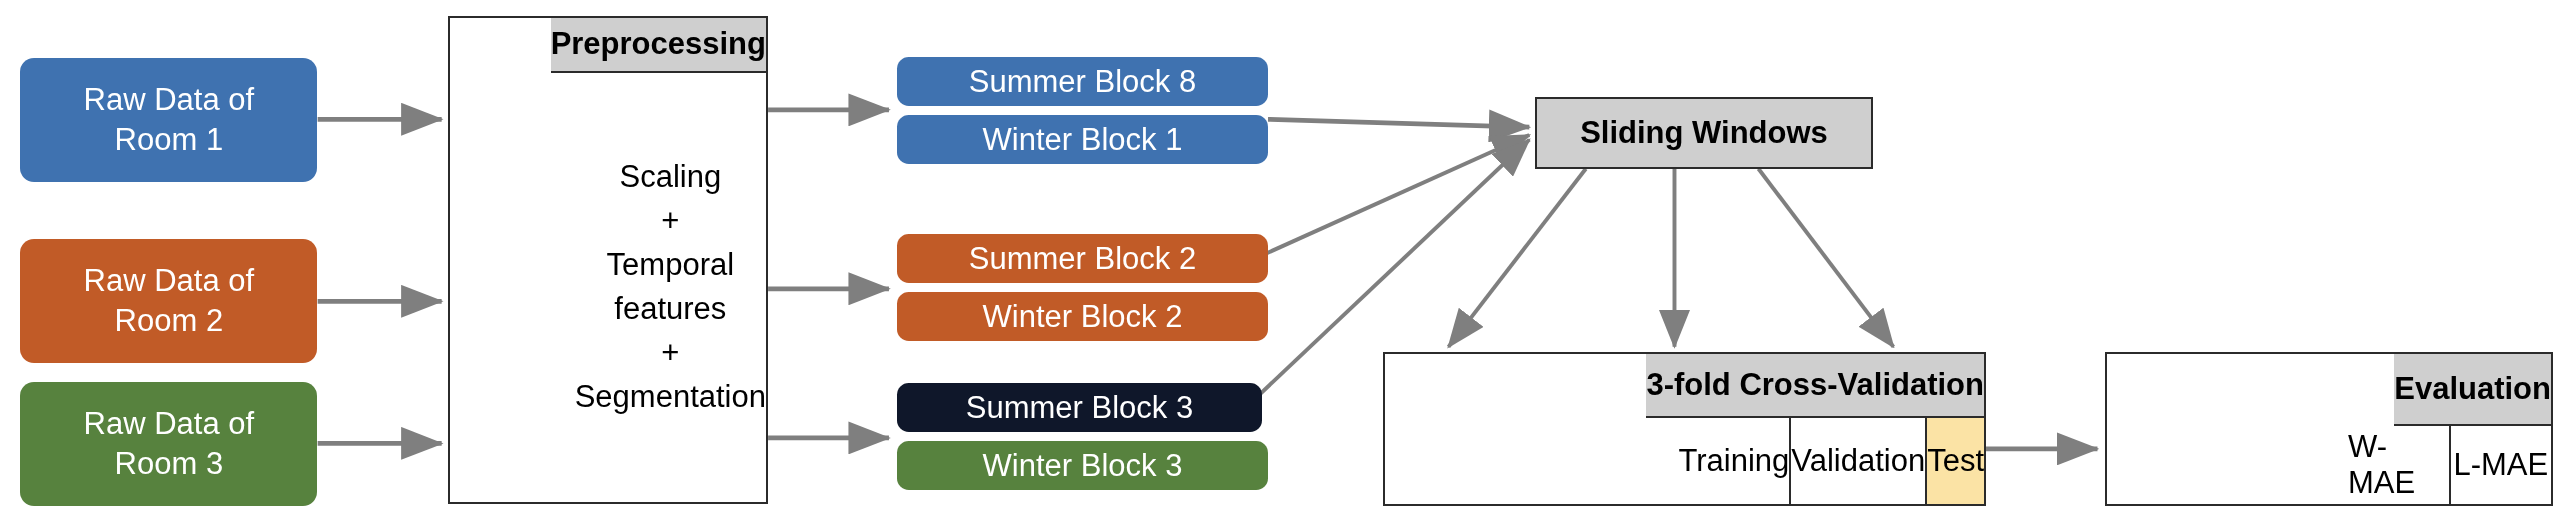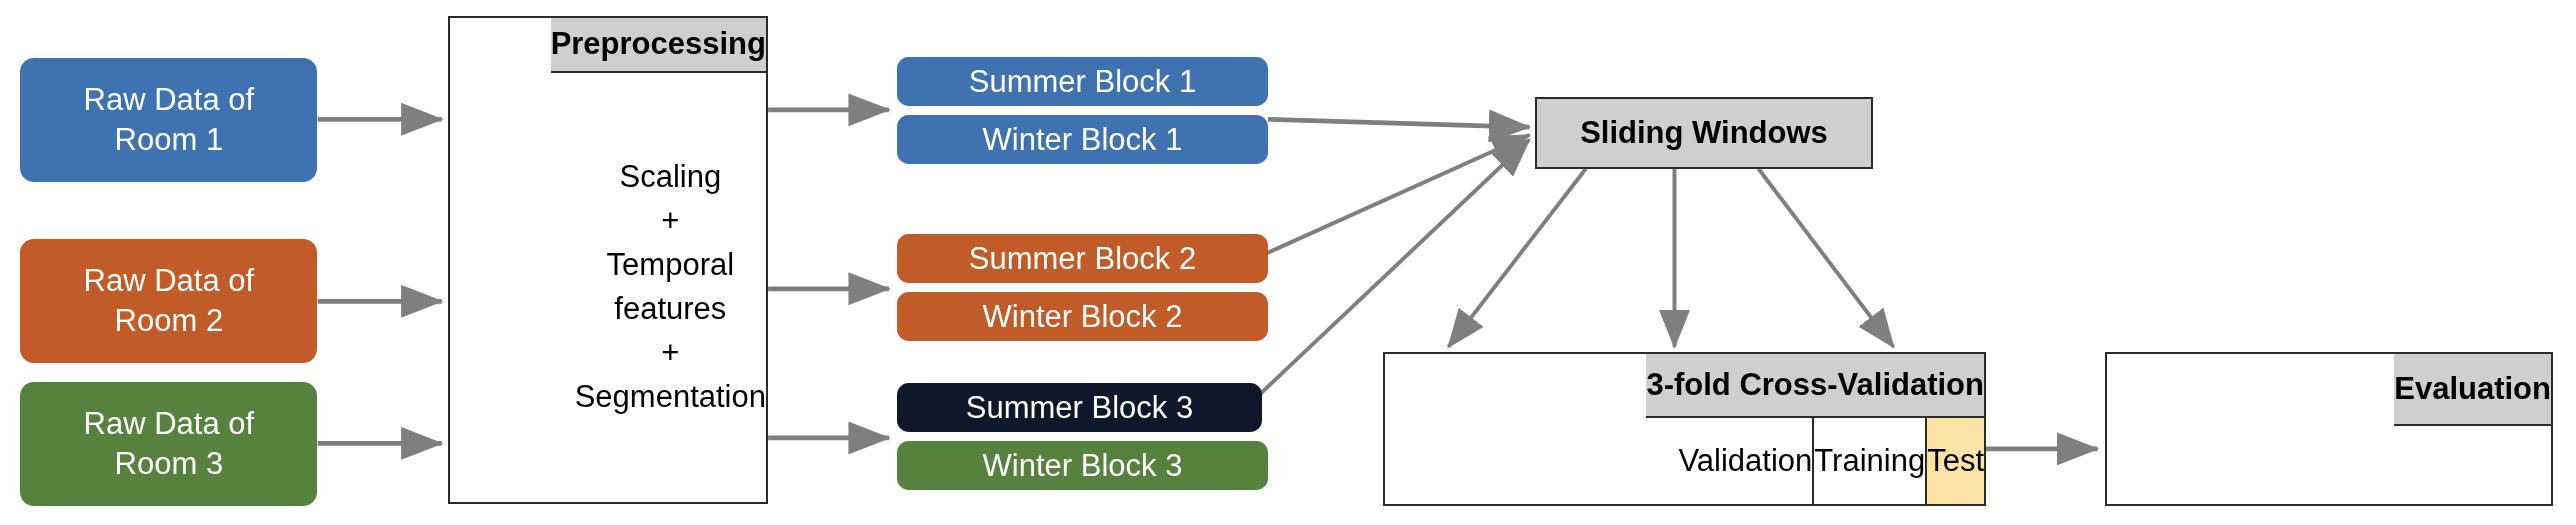--- a/index.html
+++ b/index.html
@@ -169,21 +169,21 @@
       <div class="prep-text">Scaling
 +
 Temporal
 features
 +
 Segmentation</div>
     </div>
   </div>
 
   <div class="node-round block" style="left:897px; top:57px; width:371px; height:49px; background:#3f72b0;">
-    <span>Summer Block 1</span>
+    <span>Summer Block 8</span>
   </div>
   <div class="node-round block" style="left:897px; top:115px; width:371px; height:49px; background:#3f72b0;">
     <span>Winter Block 1</span>
   </div>
 
   <div class="node-round block" style="left:897px; top:234px; width:371px; height:49px; background:#c15b27;">
     <span>Summer Block 2</span>
   </div>
   <div class="node-round block" style="left:897px; top:292px; width:371px; height:49px; background:#c15b27;">
     <span>Winter Block 2</span>
@@ -197,29 +197,37 @@
   </div>
 
   <div class="band" style="left:1535px; top:97px; width:338px; height:72px;">
     <span>Sliding Windows</span>
   </div>
 
   <div class="framed" style="left:1383px; top:352px; width:603px; height:154px;">
     <div class="hdr" style="height:64px;">3-fold Cross-Validation</div>
     <div class="cells">
       <div class="cell">
+        <span>Training</span>
+      </div>
+      <div class="cell">
         <span>Validation</span>
-      </div>
-      <div class="cell">
-        <span>Training</span>
       </div>
       <div class="cell highlight">
         <span>Test</span>
       </div>
     </div>
   </div>
 
   <div class="framed" style="left:2105px; top:352px; width:448px; height:154px;">
     <div class="hdr" style="height:72px;">Evaluation</div>
+    <div class="cells">
+      <div class="cell">
+        <span>W-MAE</span>
+      </div>
+      <div class="cell">
+        <span>L-MAE</span>
+      </div>
+    </div>
   </div>
 
 </div>
 
 
 </body></html>

